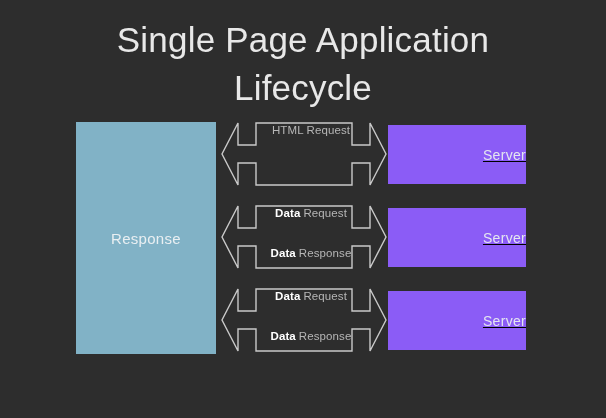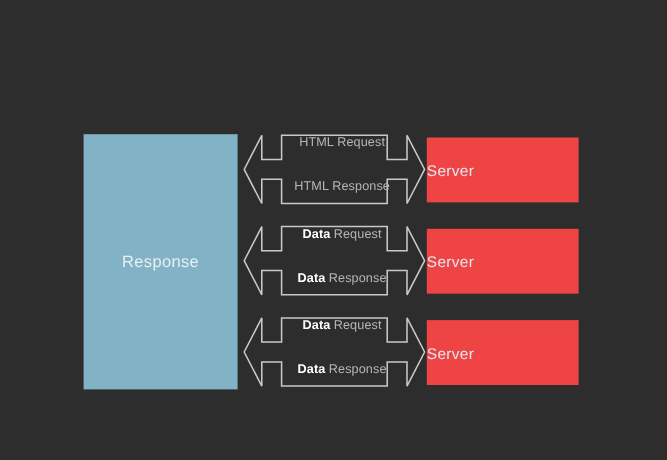--- a/index.html
+++ b/index.html
@@ -53,24 +53,25 @@
     font-weight: 400;
     letter-spacing: 0.3px;
   }
 
   
   .server-box {
     position: absolute;
     left: 388px;
     width: 138px;
     height: 59px;
-    background: #ef4444;
+    background: #8b5cf6;
     display: flex;
     align-items: center;
-    justify-content: flex-start;
+    justify-content: flex-end;
+    text-decoration: underline;
   }
   .server-box .box-label {
     color: #e4e6f0;
     font-size: 14px;
     font-weight: 400;
     letter-spacing: 0.3px;
   }
   #server-box-1 { top: 125px; }
   #server-box-2 { top: 208px; }
   #server-box-3 { top: 291px; }
@@ -115,20 +116,22 @@
     color: #ffffff;
     font-weight: bold;
     margin-right: 3px;
   }
 </style>
 </head>
 <body>
 
 <div id="slide">
 
+  <div id="title">Single Page Application
+Lifecycle</div>
 
   <div id="browser-box">
     <span class="box-label">Response</span>
   </div>
 
   <div class="server-box" id="server-box-1">
     <span class="box-label">Server</span>
   </div>
   <div class="server-box" id="server-box-2">
     <span class="box-label">Server</span>
@@ -136,23 +139,20 @@
   <div class="server-box" id="server-box-3">
     <span class="box-label">Server</span>
   </div>
 
   <div class="arrow-group" id="arrow-group-1">
     <svg width="168" height="78" viewBox="0 0 168 78">
       <path d="M36 8 L132 8 L132 30 L150 30 L150 8 L166 39 L150 70 L150 48 L132 48 L132 70 L36 70 L36 48 L18 48 L18 70 L2 39 L18 8 L18 30 L36 30 Z" fill="none" stroke="#c9c9c9" stroke-width="1.4" stroke-linejoin="miter"></path>
     </svg>
     <div class="arrow-label top">
       <span>HTML Request</span>
-    </div>
-    <div class="arrow-label bottom">
-      <span>HTML Response</span>
     </div>
   </div>
 
   <div class="arrow-group" id="arrow-group-2">
     <svg width="168" height="78" viewBox="0 0 168 78">
       <path d="M36 8 L132 8 L132 30 L150 30 L150 8 L166 39 L150 70 L150 48 L132 48 L132 70 L36 70 L36 48 L18 48 L18 70 L2 39 L18 8 L18 30 L36 30 Z" fill="none" stroke="#c9c9c9" stroke-width="1.4" stroke-linejoin="miter"></path>
     </svg>
     <div class="arrow-label top">
       <span class="emph">Data</span>
         <span>Request</span>

